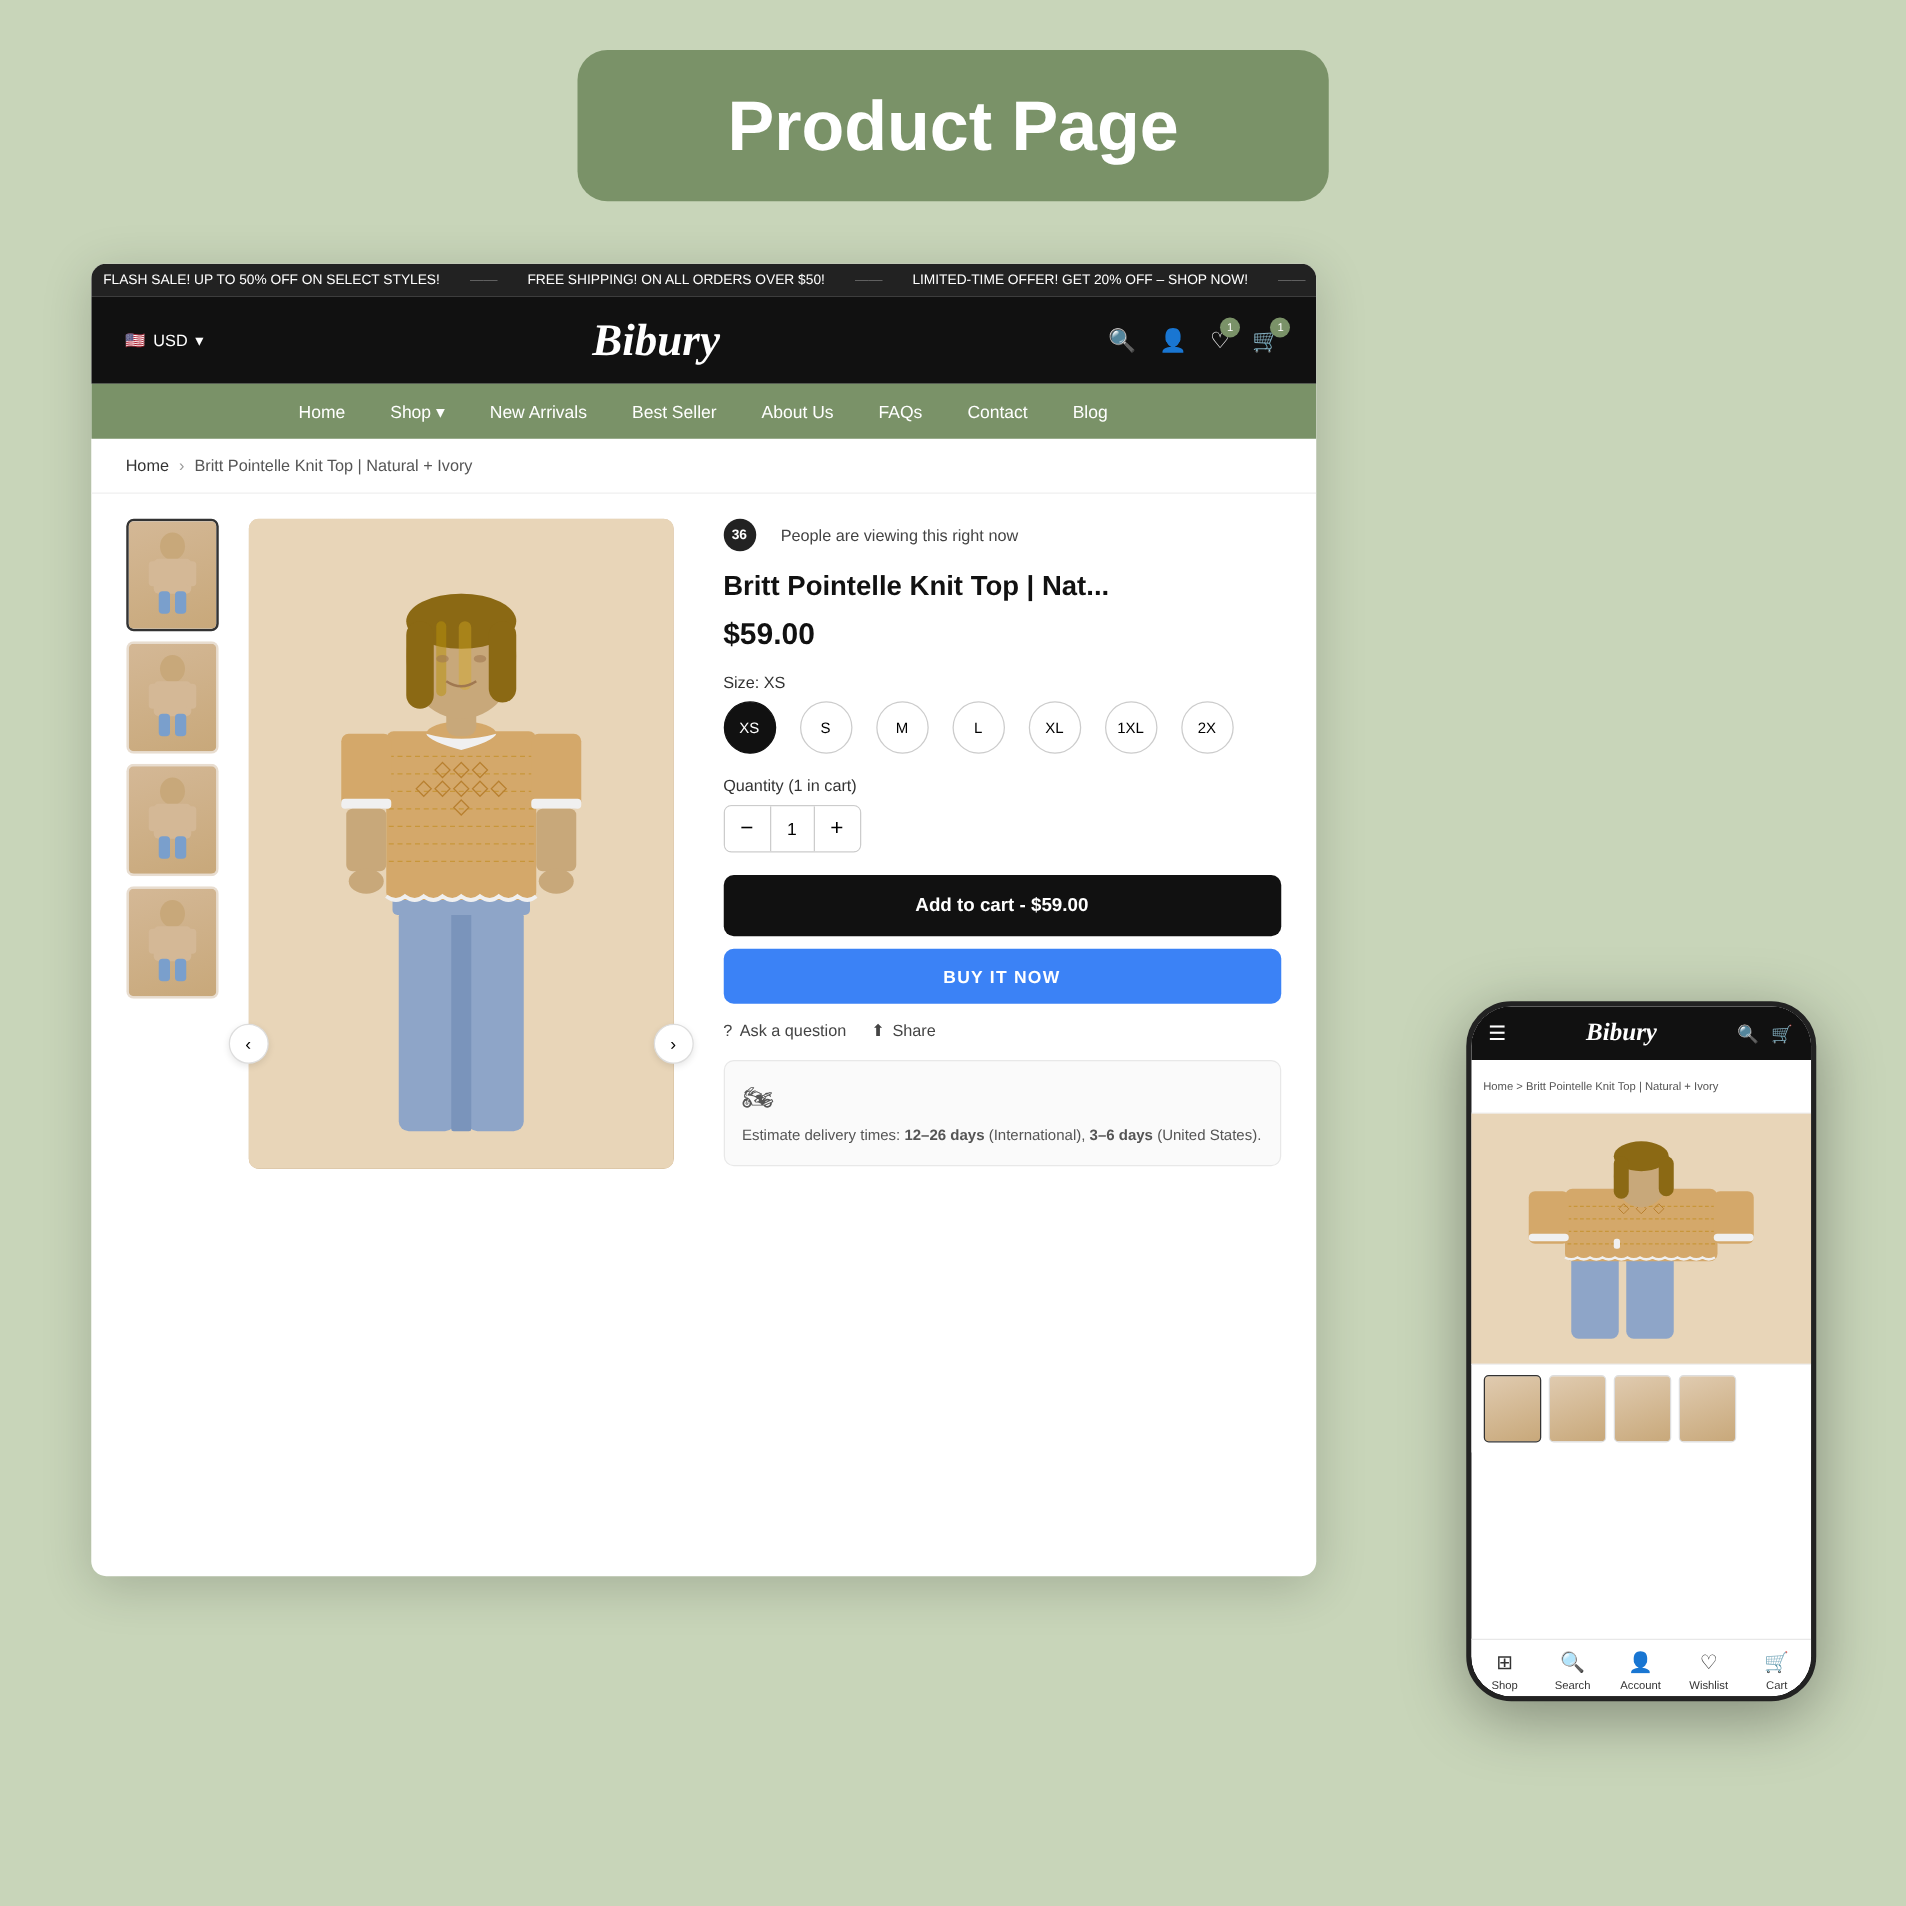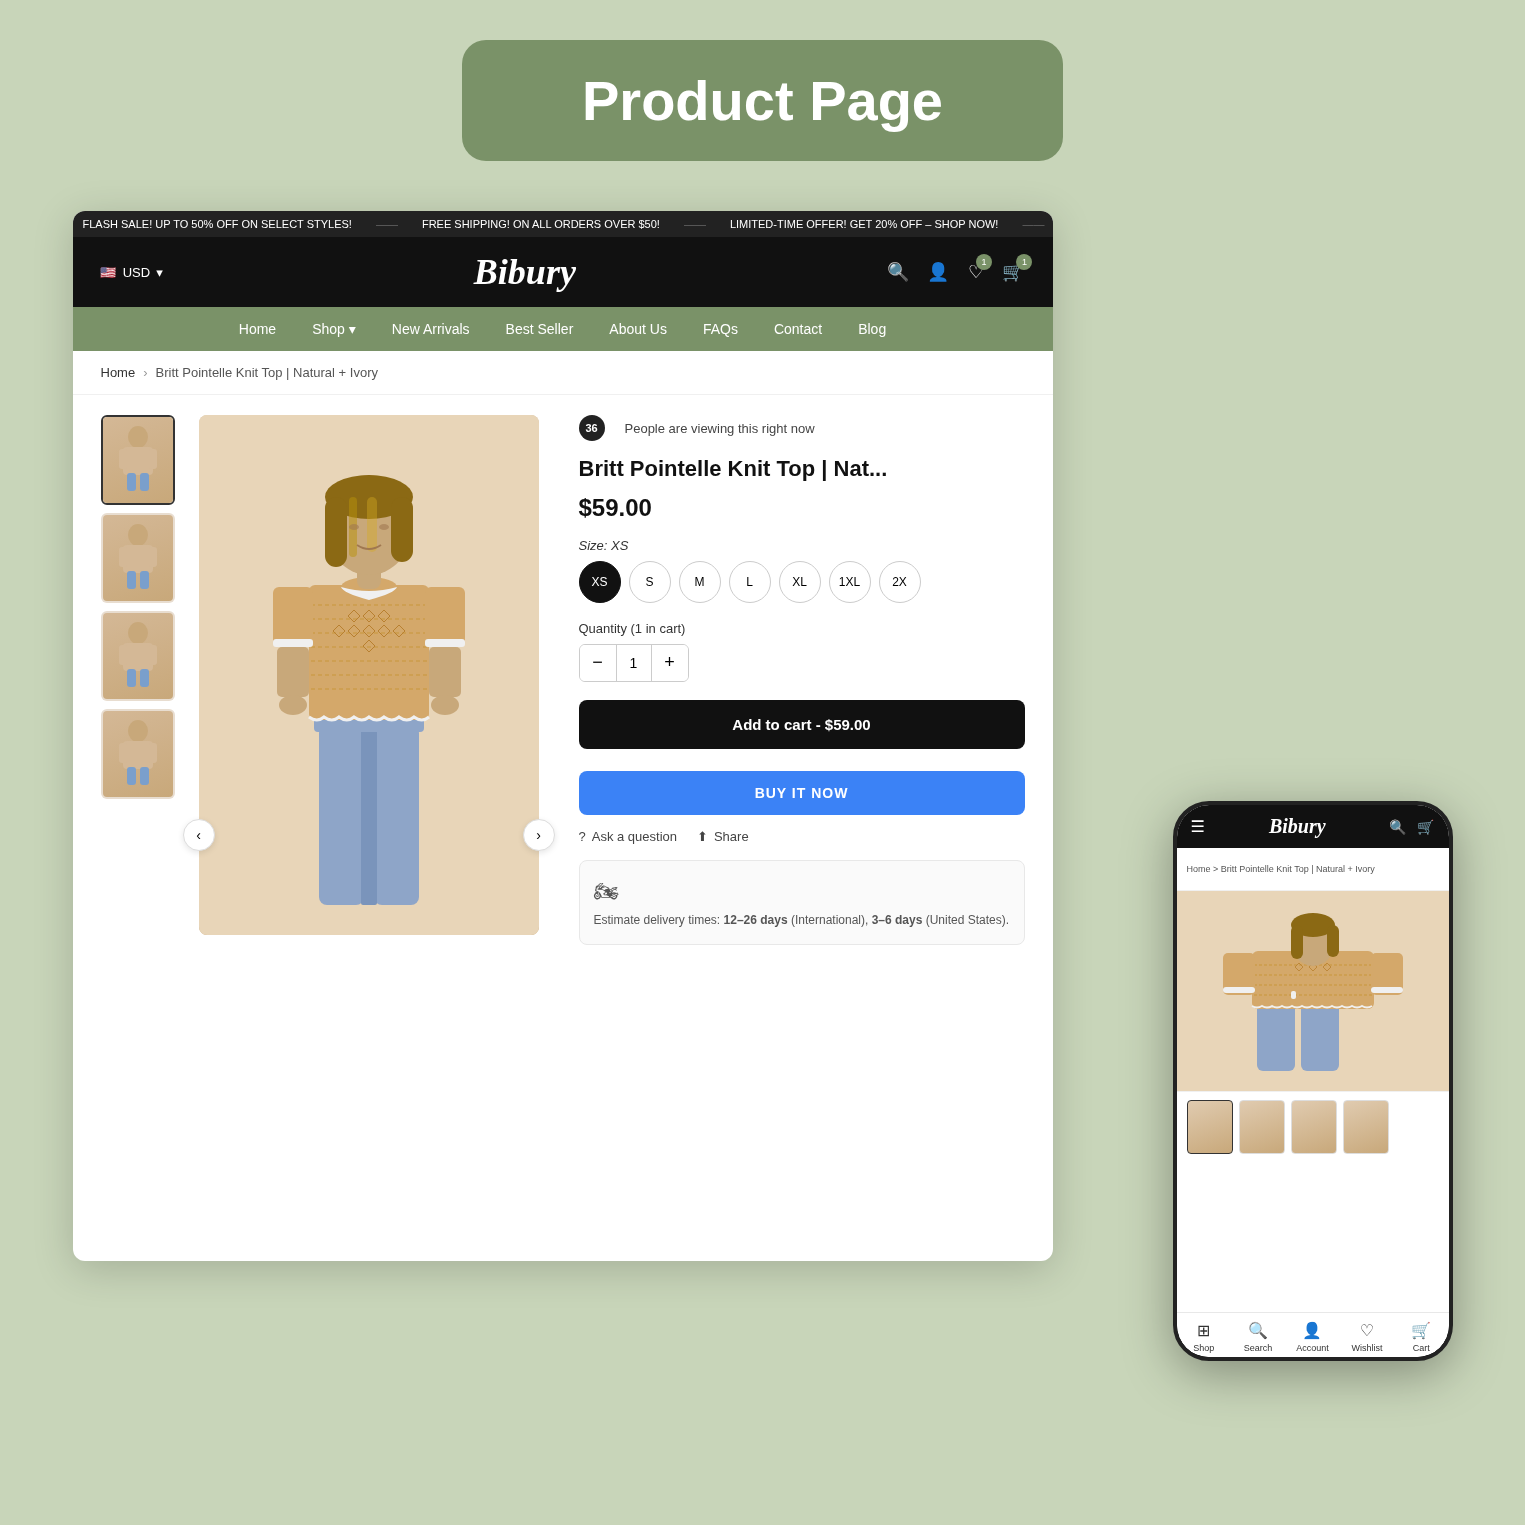--- a/index.html
+++ b/index.html
@@ -219,22 +219,22 @@
       margin-bottom: 10px;
       line-height: 1.3;
     }
     .product-price {
       font-size: 24px;
       font-weight: 700;
       color: #111;
       margin-bottom: 16px;
     }
 
-    .size-label { font-size: 13px; color: #333; margin-bottom: 8px; font-style: italic; }
-    .size-buttons { display: flex; gap: 8px; margin-bottom: 18px; flex-wrap: wrap; }
+    .size-label { font-size: 13px; color: #333; margin-bottom: 8px; }
+    .size-buttons { display: flex; gap: 19px; margin-bottom: 18px; flex-wrap: wrap; }
     .size-btn {
       width: 42px; height: 42px;
       border: 1.5px solid #ccc;
       border-radius: 50%;
       background: #fff;
       font-size: 12px;
       cursor: pointer;
       display: flex; align-items: center; justify-content: center;
     }
     .size-btn.active {
@@ -275,21 +275,21 @@
     .add-to-cart-btn {
       width: 100%;
       background: #111;
       color: #fff;
       border: none;
       border-radius: 8px;
       padding: 16px;
       font-size: 15px;
       font-weight: 600;
       cursor: pointer;
-      margin-bottom: 22px;
+      margin-bottom: 10px;
     }
     .buy-now-btn {
       width: 100%;
       background: #3b82f6;
       color: #fff;
       border: none;
       border-radius: 8px;
       padding: 14px;
       font-size: 14px;
       font-weight: 600;

